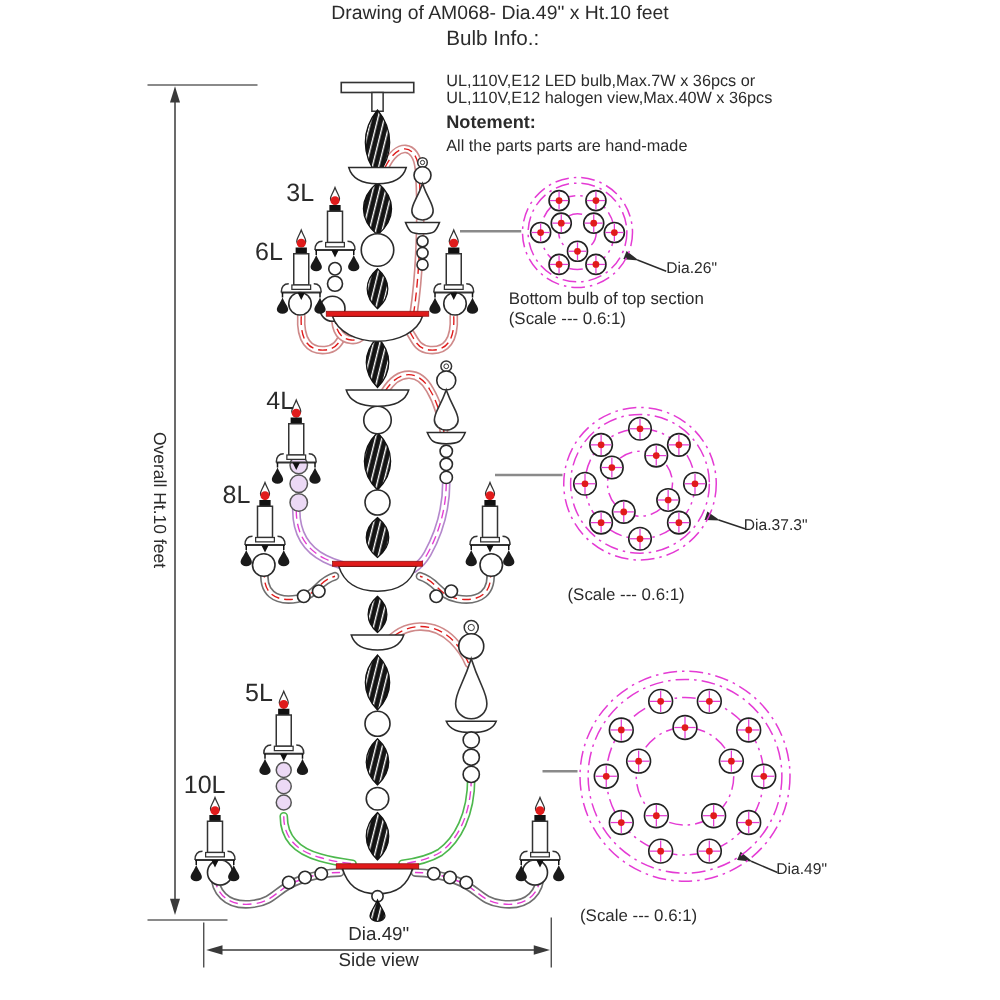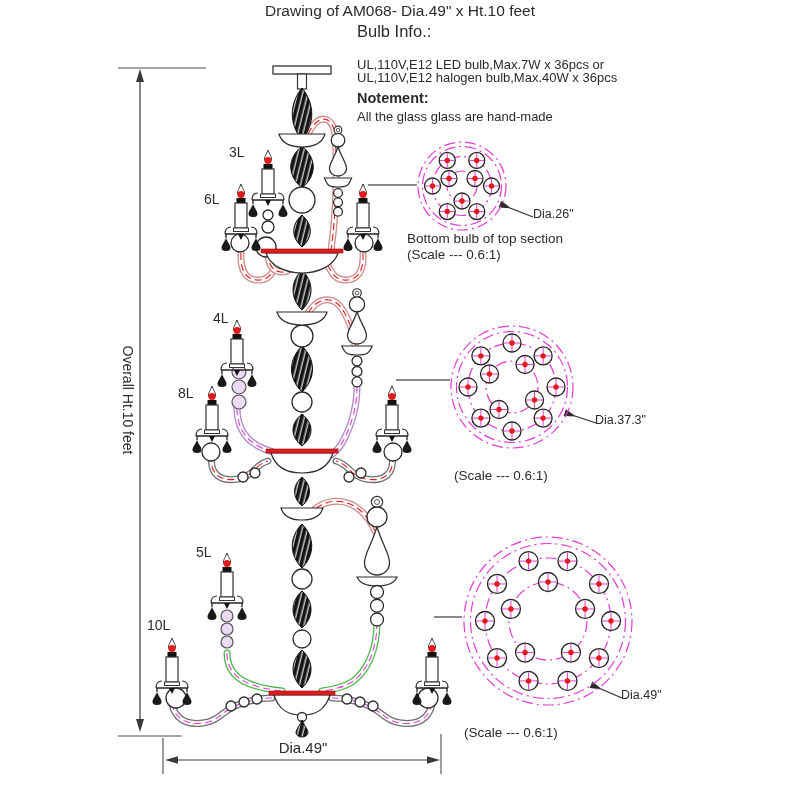--- a/index.html
+++ b/index.html
@@ -5,21 +5,21 @@
   html,body{margin:0;padding:0;}
   body{width:800px;height:800px;background:#ffffff;font-family:"Liberation Sans",sans-serif;color:#222;overflow:hidden;}
   #stage{position:relative;width:800px;height:800px;background:#fff;}
   #drawing{position:absolute;left:0;top:0;}
   .txt{position:absolute;white-space:nowrap;color:#2b2b2b;}
   .title{left:0;top:2px;width:800px;text-align:center;font-size:15.5px;}
   .h-big{font-size:16.5px;}
   .h-mid{font-size:14.5px;font-weight:bold;}
   .small{font-size:13px;}
   .caption{font-size:13.5px;}
-  .tierlabel{font-size:14px;}
+  .tierlabel{font-size:20px;}
   .dialabel{font-size:12.5px;}
   .dimlabel{font-size:15px;text-align:center;width:210px;}
   .vlabel{left:48px;top:392px;width:160px;text-align:center;font-size:14px;transform:rotate(90deg);}
 </style>
 </head>
 <body>
 
 <div id="stage">
 
   <svg id="drawing" width="800" height="800" viewBox="0 0 800 800">
@@ -487,35 +487,36 @@
           <line x1="510.90879586448904" y1="600.398337219377" x2="510.90879586448904" y2="617.4983372193769" stroke="#e43bd4" stroke-width="1"></line>
           <circle cx="510.90879586448904" cy="608.948337219377" r="2.7" fill="#e01b1b"></circle>
         </g>
       </g>
   </svg>
 
   <div class="txt title">Drawing of AM068- Dia.49" x Ht.10 feet</div>
 
   <div class="txt h-big" style="left:357px;top:22px">Bulb Info.:</div>
   <div class="txt small" style="left:357px;top:57px">UL,110V,E12 LED bulb,Max.7W x 36pcs or</div>
-  <div class="txt small" style="left:357px;top:70px">UL,110V,E12 halogen bulb,Max.40W x 36pcs</div>
+  <div class="txt small" style="left:357px;top:70px">UL,110V,E12 halogen view,Max.40W x 36pcs</div>
   <div class="txt h-mid" style="left:357px;top:90px">Notement:</div>
-  <div class="txt small" style="left:357px;top:109px">All the glass glass are hand-made</div>
+  <div class="txt small" style="left:357px;top:109px">All the parts parts are hand-made</div>
 
   <div class="txt tierlabel" style="left:229px;top:144px">3L</div>
   <div class="txt tierlabel" style="left:204px;top:191px">6L</div>
   <div class="txt tierlabel" style="left:213px;top:310px">4L</div>
   <div class="txt tierlabel" style="left:178px;top:385px">8L</div>
   <div class="txt tierlabel" style="left:196px;top:544px">5L</div>
   <div class="txt tierlabel" style="left:147px;top:617px">10L</div>
 
   <div class="txt caption" style="left:407px;top:231px">Bottom bulb of top section</div>
   <div class="txt caption" style="left:407px;top:247px">(Scale --- 0.6:1)</div>
   <div class="txt caption" style="left:454px;top:468px">(Scale --- 0.6:1)</div>
   <div class="txt caption" style="left:464px;top:725px">(Scale --- 0.6:1)</div>
 
   <div class="txt dialabel" style="left:533px;top:207px">Dia.26"</div>
   <div class="txt dialabel" style="left:595px;top:413px">Dia.37.3"</div>
   <div class="txt dialabel" style="left:621px;top:688px">Dia.49"</div>
 
   <div class="txt dimlabel" style="left:198px;top:739px">Dia.49"</div>
+  <div class="txt dimlabel" style="left:198px;top:760px">Side view</div>
   <div class="txt vlabel">Overall Ht.10 feet</div>
 </div>
 
 </body></html>

